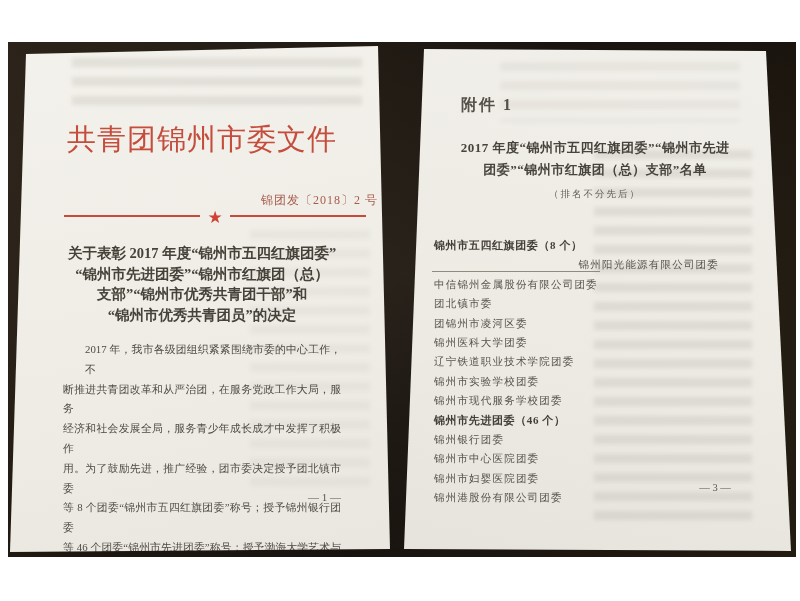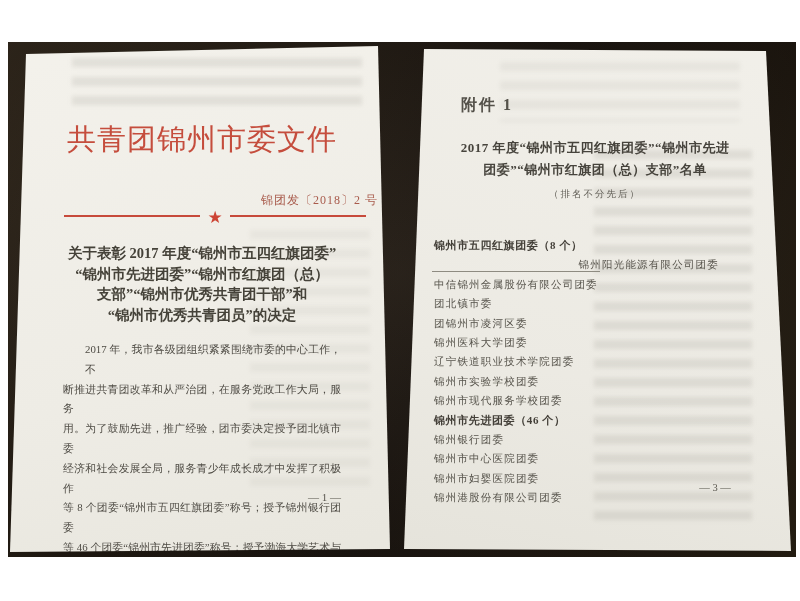--- a/index.html
+++ b/index.html
@@ -81,22 +81,22 @@
     <div class="lp-title">
       <div>关于表彰 2017 年度“锦州市五四红旗团委”</div>
       <div>“锦州市先进团委”“锦州市红旗团（总）</div>
       <div>支部”“锦州市优秀共青团干部”和</div>
       <div>“锦州市优秀共青团员”的决定</div>
     </div>
 
     <div class="lp-body">
       <div class="line line-first">2017 年，我市各级团组织紧紧围绕市委的中心工作，不</div>
       <div class="line">断推进共青团改革和从严治团，在服务党政工作大局，服务</div>
+      <div class="line">经济和社会发展全局，服务青少年成长成才中发挥了积极作</div>
       <div class="line">用。为了鼓励先进，推广经验，团市委决定授予团北镇市委</div>
-      <div class="line">经济和社会发展全局，服务青少年成长成才中发挥了积极作</div>
       <div class="line">等 8 个团委“锦州市五四红旗团委”称号；授予锦州银行团委</div>
       <div class="line">等 46 个团委“锦州市先进团委”称号；授予渤海大学艺术与</div>
       <div class="line">传媒学院 16 级 12 班团支部等 63 个团（总）支部“锦州市红旗</div>
       <div class="line">团（总）支部”称号；授予李强等 68 名团干部“锦州市优秀共</div>
     </div>
 
     <div class="lp-pagenum">— 1 —</div>
   </div>
 
   <div class="page page-right">

